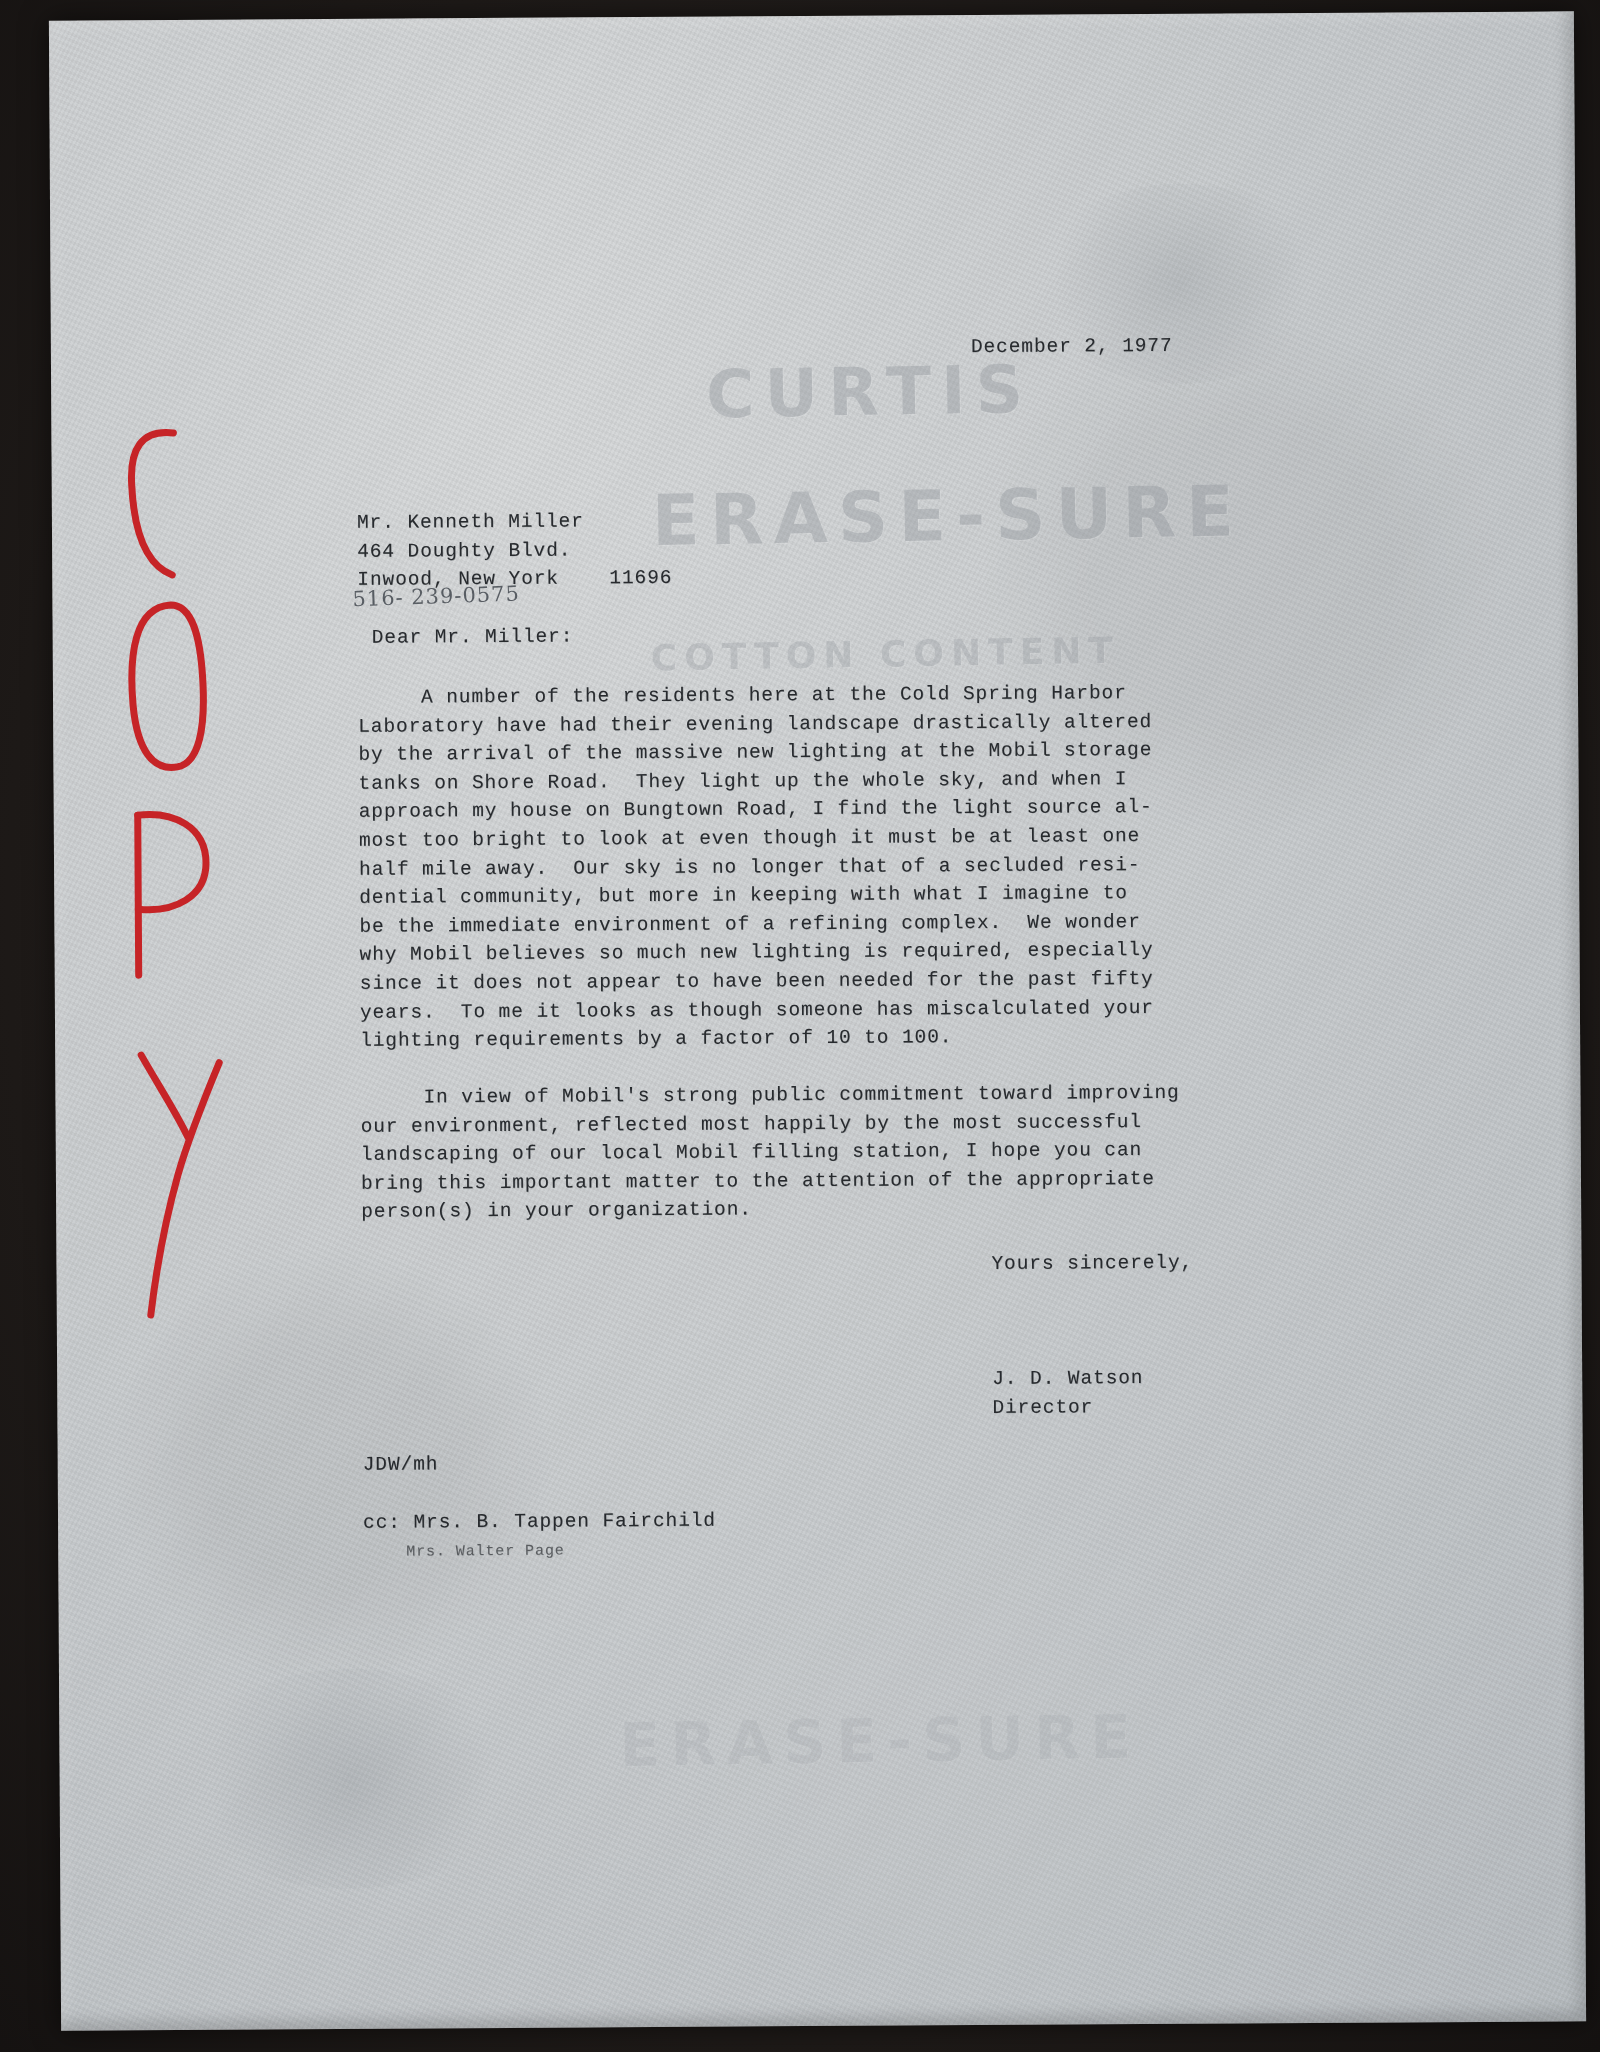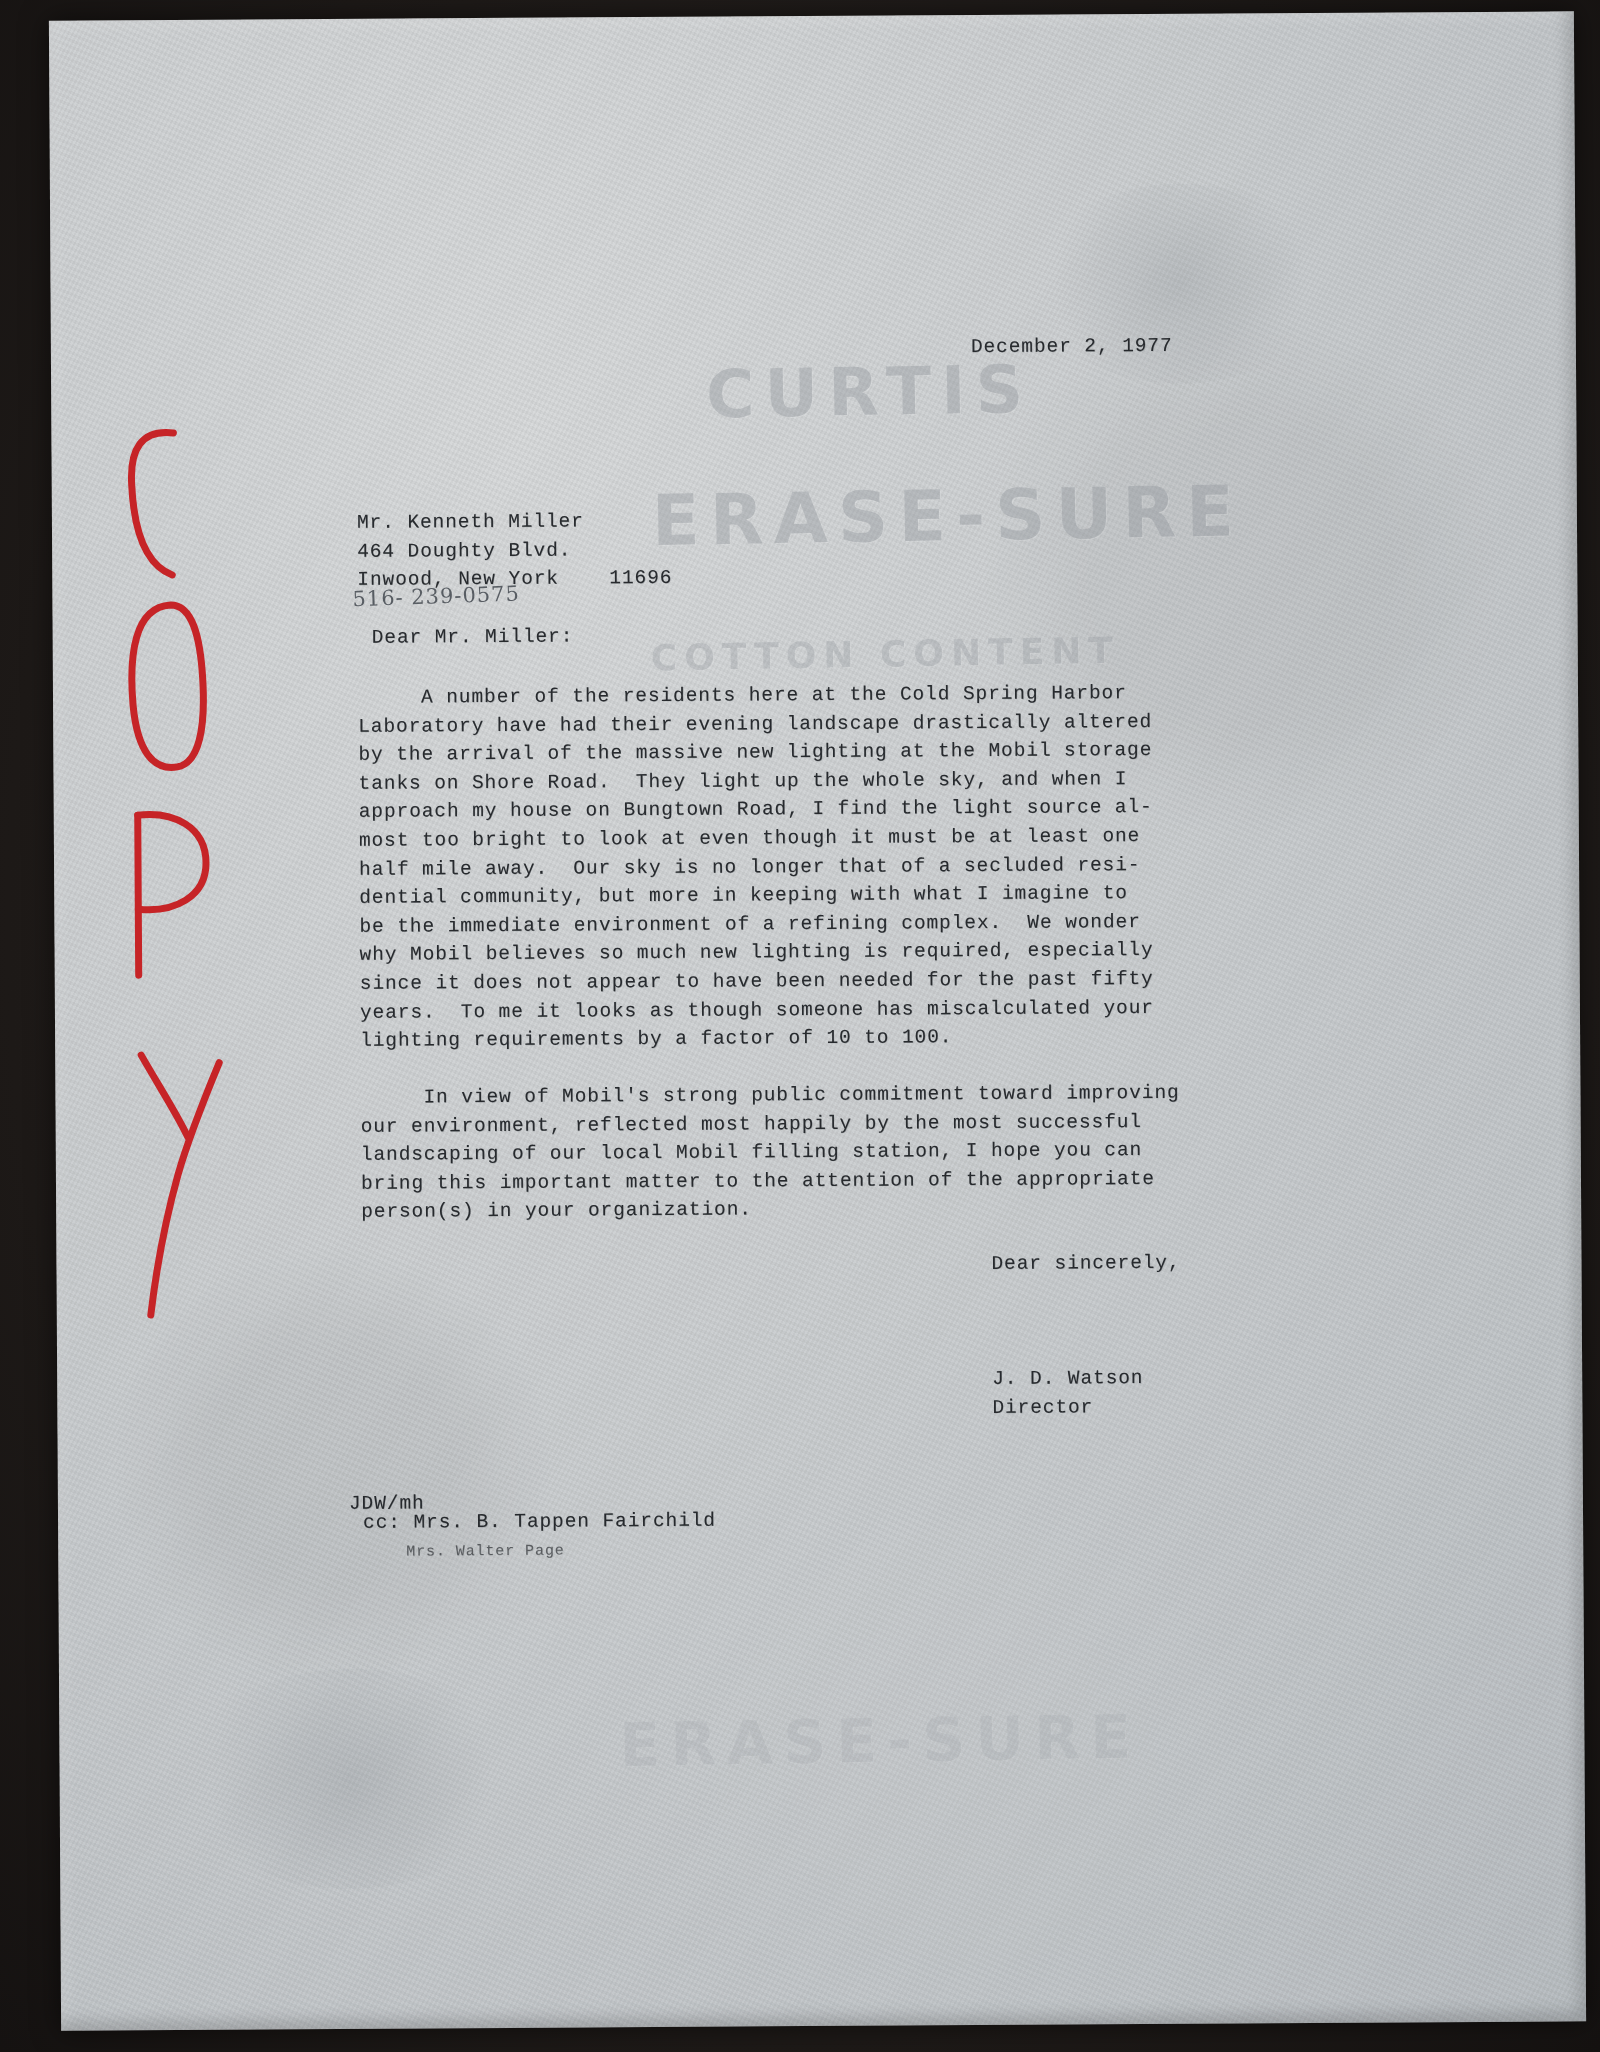--- a/index.html
+++ b/index.html
@@ -95,22 +95,21 @@
   .closing {
     top: 1235px;
     left: 935px;
   }
   .signature {
     top: 1350px;
     left: 935px;
   }
   .initials {
     top: 1432px;
-    left: 291px;
-    margin-top: 39px;
+    left: 305px;
   }
   .cc-line {
     top: 1490px;
     left: 305px;
   }
   .cc-line2 {
     top: 1520px;
     left: 348px;
     opacity: 0.62;
     font-size: 15px;
@@ -217,20 +216,20 @@
 be the immediate environment of a refining complex.  We wonder
 why Mobil believes so much new lighting is required, especially
 since it does not appear to have been needed for the past fifty
 years.  To me it looks as though someone has miscalculated your
 lighting requirements by a factor of 10 to 100.</div>
   <div class="typed para2">     In view of Mobil's strong public commitment toward improving
 our environment, reflected most happily by the most successful
 landscaping of our local Mobil filling station, I hope you can
 bring this important matter to the attention of the appropriate
 person(s) in your organization.</div>
-  <div class="typed closing">Dear sincerely,</div>
+  <div class="typed closing">Yours sincerely,</div>
   <div class="typed signature">J. D. Watson
 Director</div>
   <div class="typed initials">JDW/mh</div>
   <div class="typed cc-line">cc: Mrs. B. Tappen Fairchild</div>
   <div class="typed cc-line2">Mrs. Walter Page</div>
 
 </div>
 
 </body></html>

